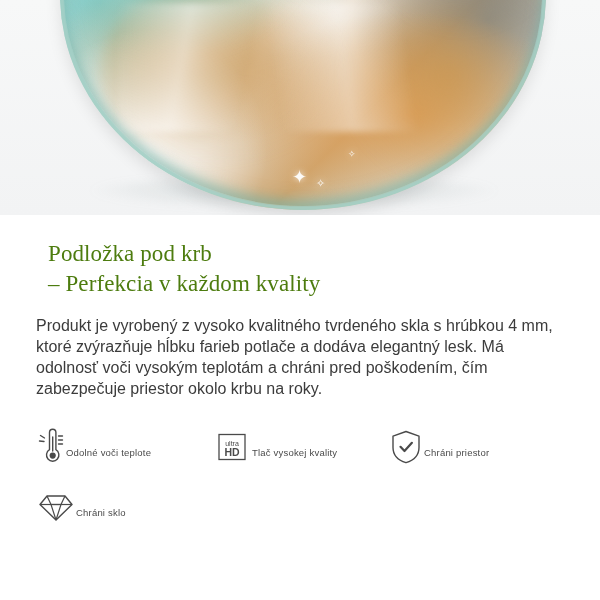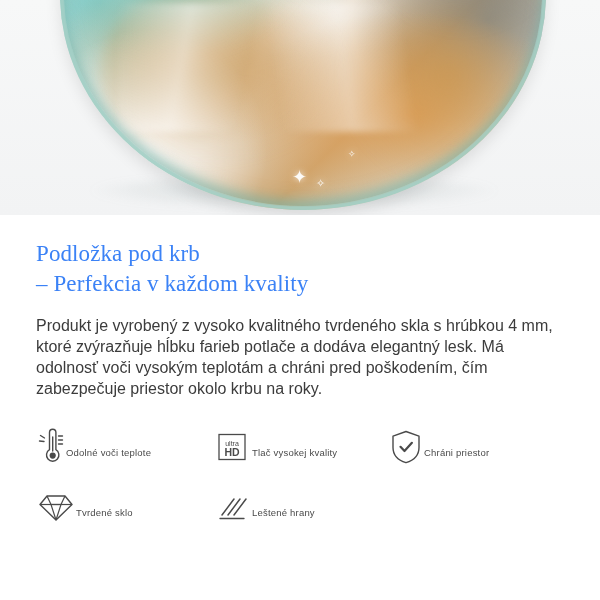--- a/index.html
+++ b/index.html
@@ -148,23 +148,23 @@
   .sparkle.s3 { left: 348px; top: 150px; font-size: 9px; }
 
   
   .content {
     padding: 24px 36px 0 36px;
   }
   .headline {
     font-family: "Liberation Serif", serif;
     font-size: 23px;
     line-height: 30px;
-    color: #3b82f6;
+    color: #4d7c0f;
     font-weight: 400;
-    margin: 0 0 16px 0;
+    margin: 0 0 16px 12px;
     letter-spacing: 0.1px;
   }
   .headline .l2 { display: block; }
 
   .paragraph {
     font-size: 16px;
     line-height: 21px;
     color: #3c3c3c;
     margin: 0;
     max-width: 536px;
@@ -272,31 +272,20 @@
       <div class="feature">
         <div class="feature-icon">
           <svg width="40" height="36" viewBox="0 0 40 36">
             <path d="M11 7 H29 L36 15.5 L20 31 L4 15.5 Z" fill="none" stroke="#4a4a4a" stroke-width="1.4" stroke-linejoin="round"></path>
             <path d="M4 15.5 H36" stroke="#4a4a4a" stroke-width="1.2"></path>
             <path d="M11 7 L15 15.5 L20 31" fill="none" stroke="#4a4a4a" stroke-width="1.2"></path>
             <path d="M29 7 L25 15.5 L20 31" fill="none" stroke="#4a4a4a" stroke-width="1.2"></path>
             <path d="M15 15.5 H25" stroke="#4a4a4a" stroke-width="1.2"></path>
           </svg>
         </div>
-        <div class="feature-label">Tvrdené sklo</div>
-      </div>
-
-      <div class="feature">
-        <div class="feature-icon">
-          <svg width="40" height="36" viewBox="0 0 40 36" stroke="#4a4a4a" stroke-width="1.5" stroke-linecap="round">
-            <line x1="10" y1="26" x2="22" y2="10"></line>
-            <line x1="16" y1="26" x2="28" y2="10"></line>
-            <line x1="22" y1="26" x2="34" y2="10"></line>
-            <line x1="8" y1="29.5" x2="32" y2="29.5" stroke-width="1.3"></line>
-          </svg>
-        </div>
-        <div class="feature-label">Leštené hrany</div>
-      </div>
+        <div class="feature-label">Chráni sklo</div>
+      </div>
+
 
 
     </div>
   </div>
 </div>
 
 </body></html>

